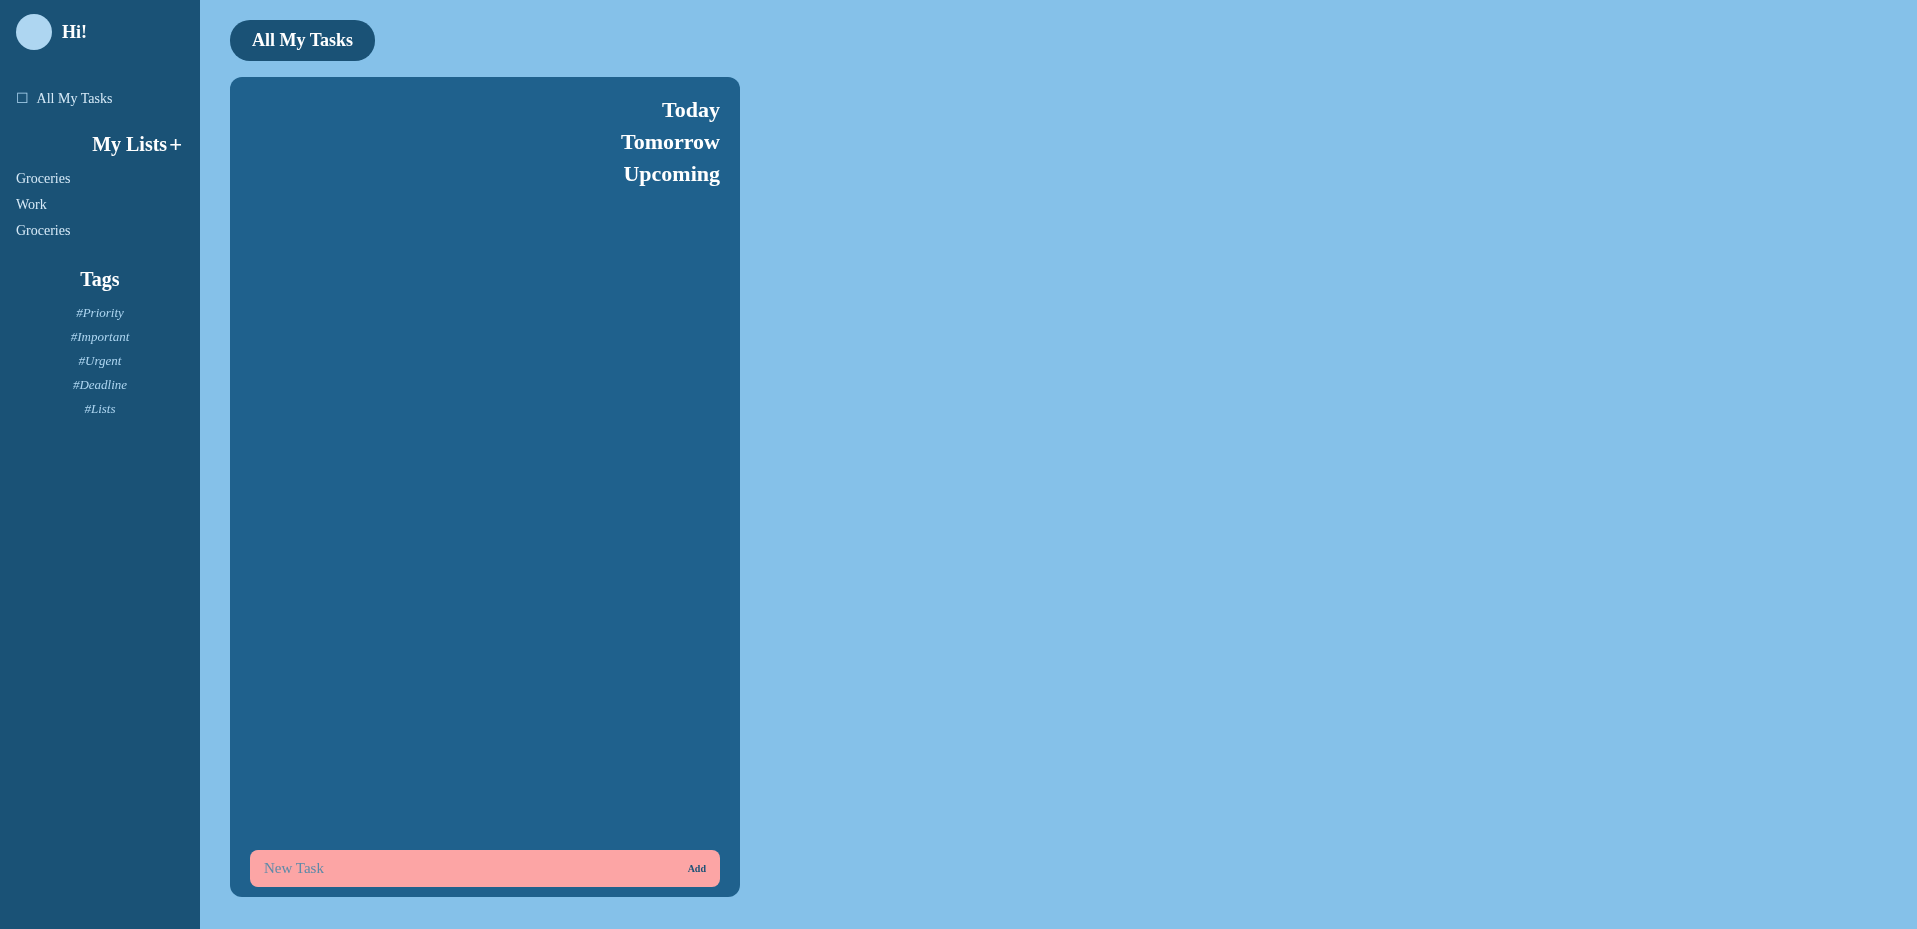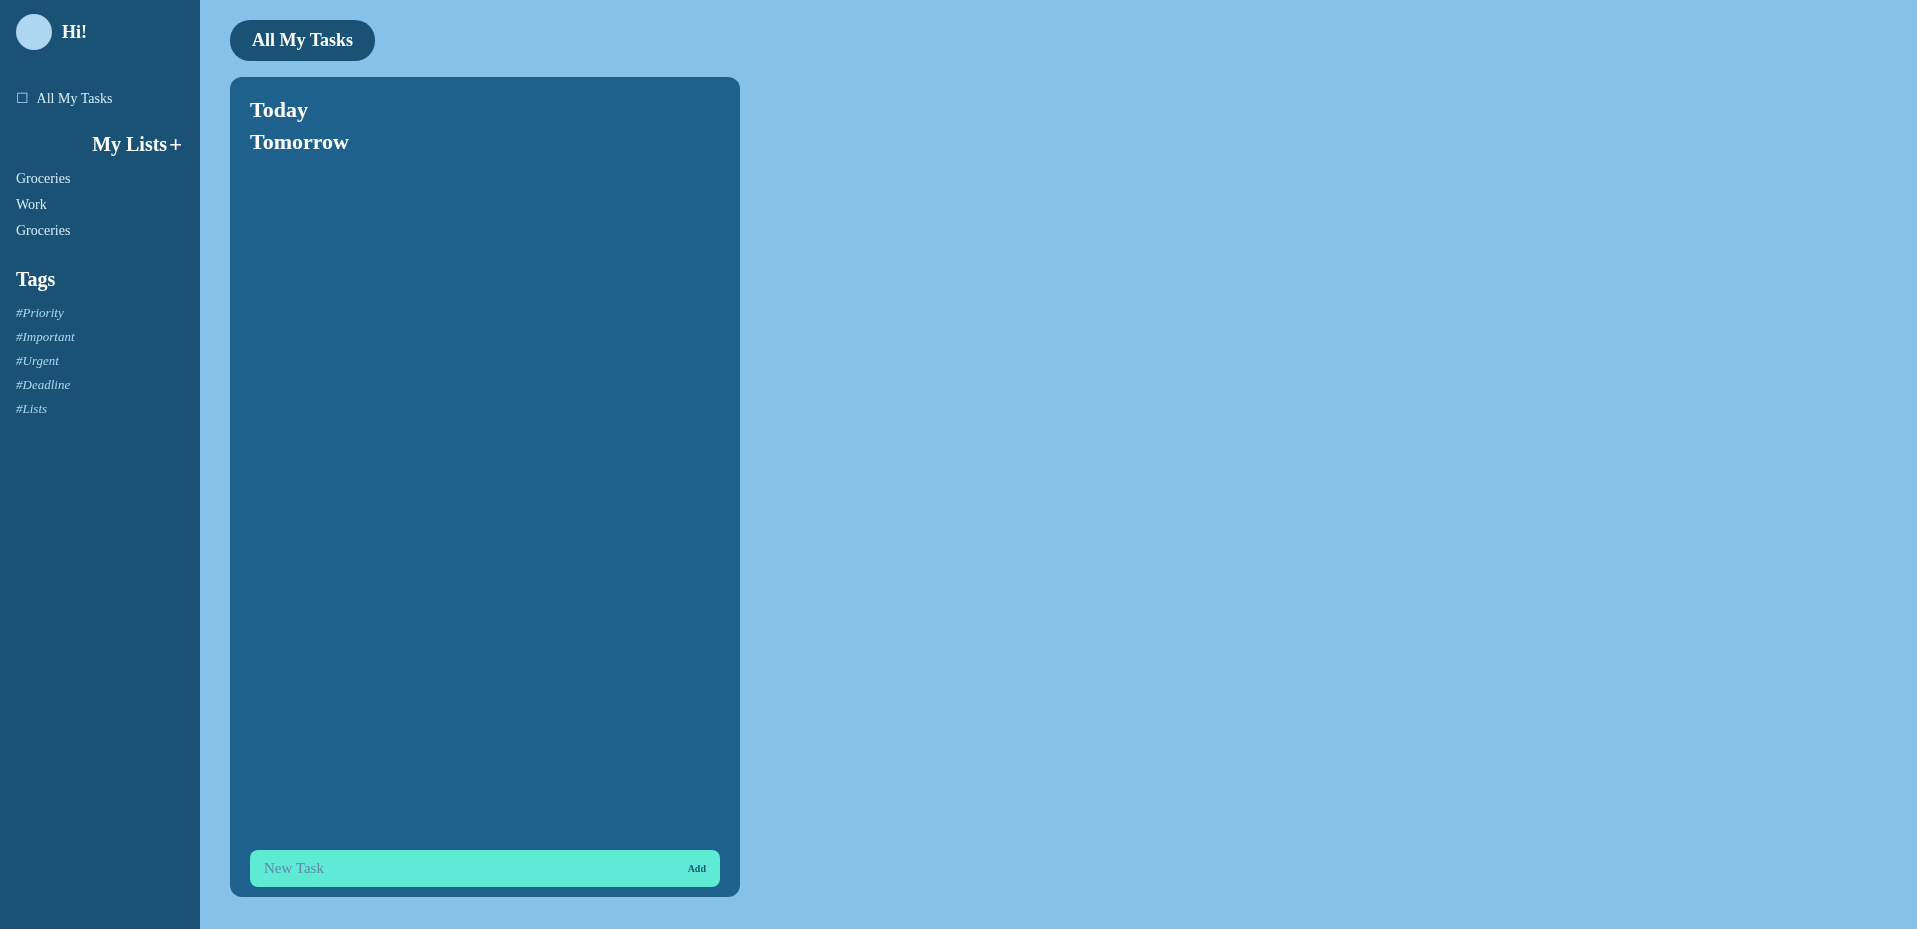--- a/index.html
+++ b/index.html
@@ -97,20 +97,21 @@
 
     .list-item {
       color: #d6eaf8;
       font-size: 14px;
       padding: 5px 0;
       cursor: pointer;
     }
 
     .tags-section {
       margin-top: 24px;
+      text-align: center;
     }
 
     .tags-title {
       font-size: 20px;
       font-weight: bold;
       color: white;
       margin-bottom: 10px;
     }
 
     .tag-item {
@@ -161,30 +162,31 @@
       flex-direction: column;
       gap: 6px;
       margin-bottom: 10px;
     }
 
     .filter-item {
       color: white;
       font-size: 22px;
       font-weight: bold;
       cursor: pointer;
+      text-align: right;
     }
 
     #task-list-area {
       flex: 1;
     }
 
     #new-task-bar {
       display: flex;
       align-items: center;
-      background-color: #5eead4;
+      background-color: #fca5a5;
       border-radius: 8px;
       margin: 10px 0 10px 0;
       padding: 10px 14px;
       justify-content: space-between;
     }
 
     #new-task-input {
       background: none;
       border: none;
       outline: none;
@@ -245,20 +247,21 @@
   </div>
 </div>
 
 <div id="main">
   <button id="page-title-btn">All My Tasks</button>
 
   <div id="task-card">
     <div id="task-filters">
       <span class="filter-item">Today</span>
       <span class="filter-item">Tomorrow</span>
+      <span class="filter-item">Upcoming</span>
     </div>
 
     <div id="task-list-area"></div>
 
     <div id="new-task-bar">
       <input id="new-task-input" type="text" placeholder="New Task" style="">
       <button id="add-task-btn">Add</button>
     </div>
   </div>
 </div>

